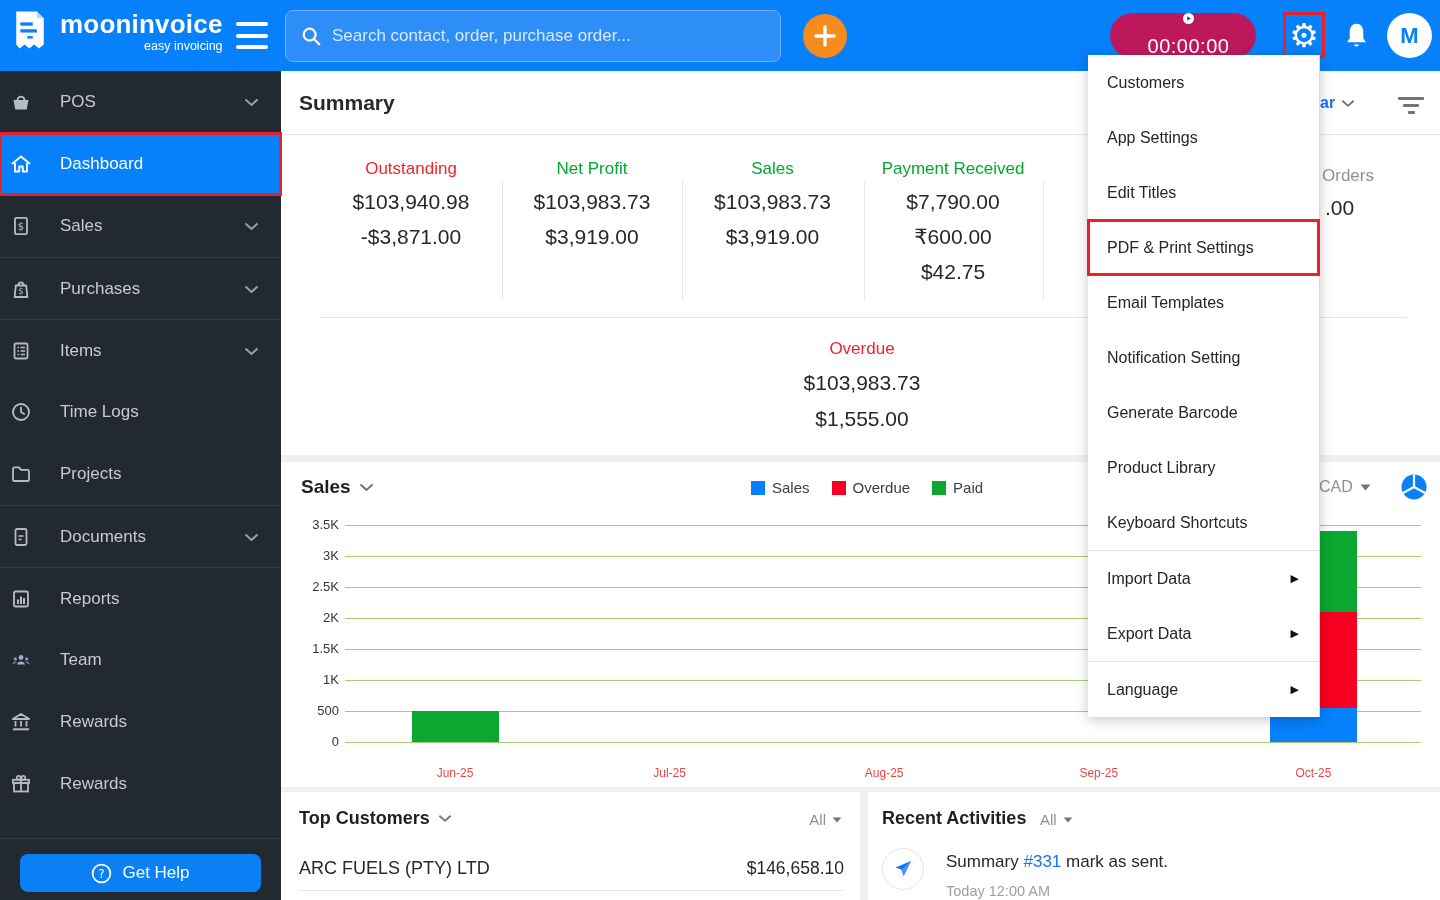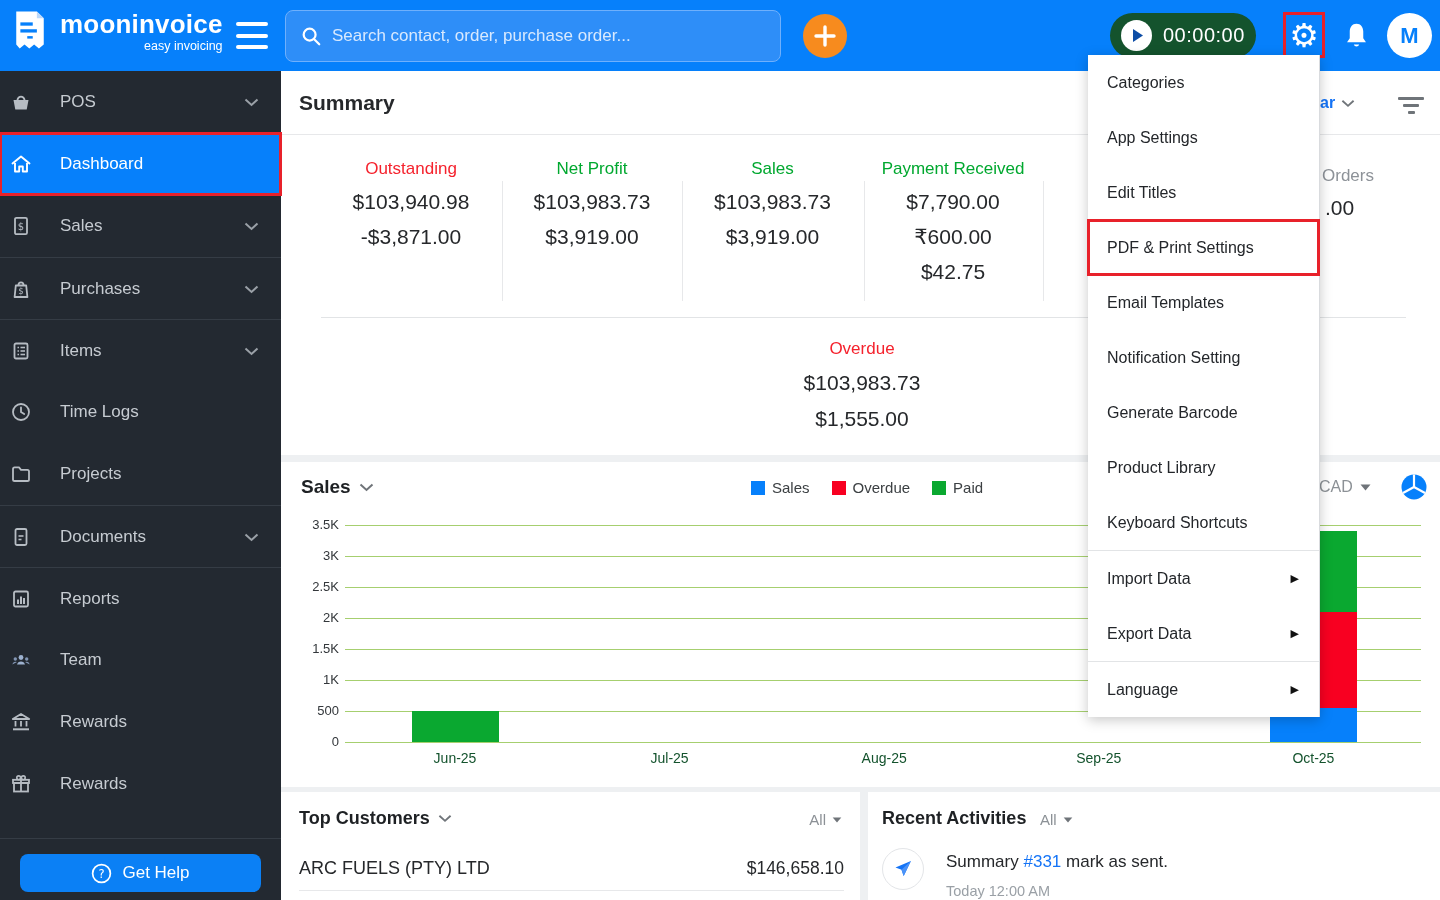--- a/index.html
+++ b/index.html
@@ -12,21 +12,21 @@
   #logo { position:absolute; left:12px; top:10px; display:flex; align-items:center; gap:12px; }
   #brand-text { color:#fff; line-height:1; }
   #brand-name { font-size:26px; font-weight:bold; letter-spacing:.2px; }
   #brand-tag { font-size:12.5px; text-align:right; margin-top:3px; font-weight:500; }
   #hamburger { position:absolute; left:236px; top:22px; width:32px; height:27px; display:flex; flex-direction:column; justify-content:space-between; cursor:pointer; }
   #hamburger div { height:4px; background:#fff; border-radius:2px; }
   #searchbar { position:absolute; left:285px; top:10px; width:496px; height:52px; background:#2e8ef8; border:1px solid #6fb0fc; border-radius:8px; display:flex; align-items:center; padding:0 14px; gap:10px; }
   #searchbar input { flex:1; background:transparent; border:none; outline:none; color:#fff; font-size:17px; font-family:inherit; }
   #searchbar input::placeholder { color:#d8e9fe; }
   #plus-btn { position:absolute; left:803px; top:14px; width:44px; height:44px; border-radius:50%; background:#f78b1e; display:flex; align-items:center; justify-content:center; cursor:pointer; }
-  #timer-pill { position:absolute; left:1110px; top:13px; width:146px; height:45px; background:#14532d; border-radius:23px; display:flex; align-items:center; padding-left:11px; gap:11px; cursor:pointer; }
+  #timer-pill { position:absolute; left:1110px; top:13px; width:146px; height:45px; background:#be185d; border-radius:23px; display:flex; align-items:center; padding-left:11px; gap:11px; cursor:pointer;flex-direction:column; }
   #timer-text { color:#fff; font-size:20px; letter-spacing:.5px; }
   #gear-box { position:absolute; left:1283px; top:12px; width:42px; height:46px; border:3px solid #e8212a; display:flex; align-items:center; justify-content:center; cursor:pointer; }
   #gear-glyph { color:#fff; font-size:33px; line-height:1; font-family:"DejaVu Sans",sans-serif; }
   #bell { position:absolute; left:1343px; top:21px; cursor:pointer; }
   #avatar { position:absolute; left:1387px; top:13px; width:45px; height:45px; border-radius:50%; background:#fff; color:#0680fb; font-weight:bold; font-size:22px; display:flex; align-items:center; justify-content:center; cursor:pointer; }
 
   
   #sidebar { position:absolute; left:0; top:71px; width:281px; height:829px; background:#232931; z-index:20; }
   .side-item { position:relative; height:62px; display:flex; align-items:center; padding-left:8px; gap:26px; cursor:pointer; color:#c6cbd1; font-size:17px; }
   .side-item .s-icon { width:26px; display:flex; justify-content:center; }
@@ -64,21 +64,21 @@
   #sales-title { position:absolute; left:20px; top:14px; font-size:19px; font-weight:700; color:#1e2124; display:flex; align-items:center; gap:8px; cursor:pointer; }
   #legend { position:absolute; left:470px; top:17px; display:flex; gap:22px; }
   .legend-item { display:flex; align-items:center; gap:7px; font-size:15px; color:#3c4043; }
   .legend-swatch { width:14px; height:14px; }
   #currency-dd { position:absolute; left:1038px; top:16px; font-size:16px; color:#8c9196; display:flex; align-items:center; gap:7px; cursor:pointer; }
   #pie-toggle { position:absolute; left:1119px; top:11px; cursor:pointer; }
 
   #chart-plot { position:absolute; left:0; top:0; width:1159px; height:325px; }
   .gridline { position:absolute; height:1px; background:#a6cf6f; z-index:1; }
   .ytick { position:absolute; left:0; width:58px; text-align:right; font-size:13px; color:#33373b; z-index:1; }
-  .xtick { position:absolute; width:120px; text-align:center; font-size:14px; color:#14532d; }
+  .xtick { position:absolute; width:120px; text-align:center; font-size:12px; color:#ef4444;margin-top:16px; }
   .bar { position:absolute; z-index:2; }
 
   
   #customers-card { left:0; top:721px; width:579px; height:108px; }
   #customers-head { position:relative; height:46px; }
   #customers-title { position:absolute; left:18px; top:16px; font-size:18px; font-weight:700; color:#1e2124; display:flex; align-items:center; gap:8px; cursor:pointer; }
   .all-dd { font-size:15px; color:#8c9196; display:flex; align-items:center; gap:6px; cursor:pointer; }
   #customers-all { position:absolute; right:18px; top:19px; }
   #customer-row { position:absolute; left:18px; right:16px; top:55px; height:44px; display:flex; justify-content:space-between; align-items:center; border-bottom:1px solid #e7e8ea; cursor:pointer; }
   #customer-name { font-size:18px; color:#26282b; }
@@ -495,21 +495,21 @@
             <span>Summary </span><span id="activity-link">#331</span><span> mark as sent.</span>
           </div>
           <div id="activity-detail">Today 12:00 AM</div>
         </div>
       </div>
     </div>
   </div>
 
   <div id="settings-menu">
     <div class="menu-item">
-        <span>Categories</span>
+        <span>Customers</span>
       </div>
     <div class="menu-item">
         <span>App Settings</span>
       </div>
     <div class="menu-item">
         <span>Edit Titles</span>
       </div>
     <div class="menu-item highlighted">
         <span>PDF &amp; Print Settings</span>
       </div>

